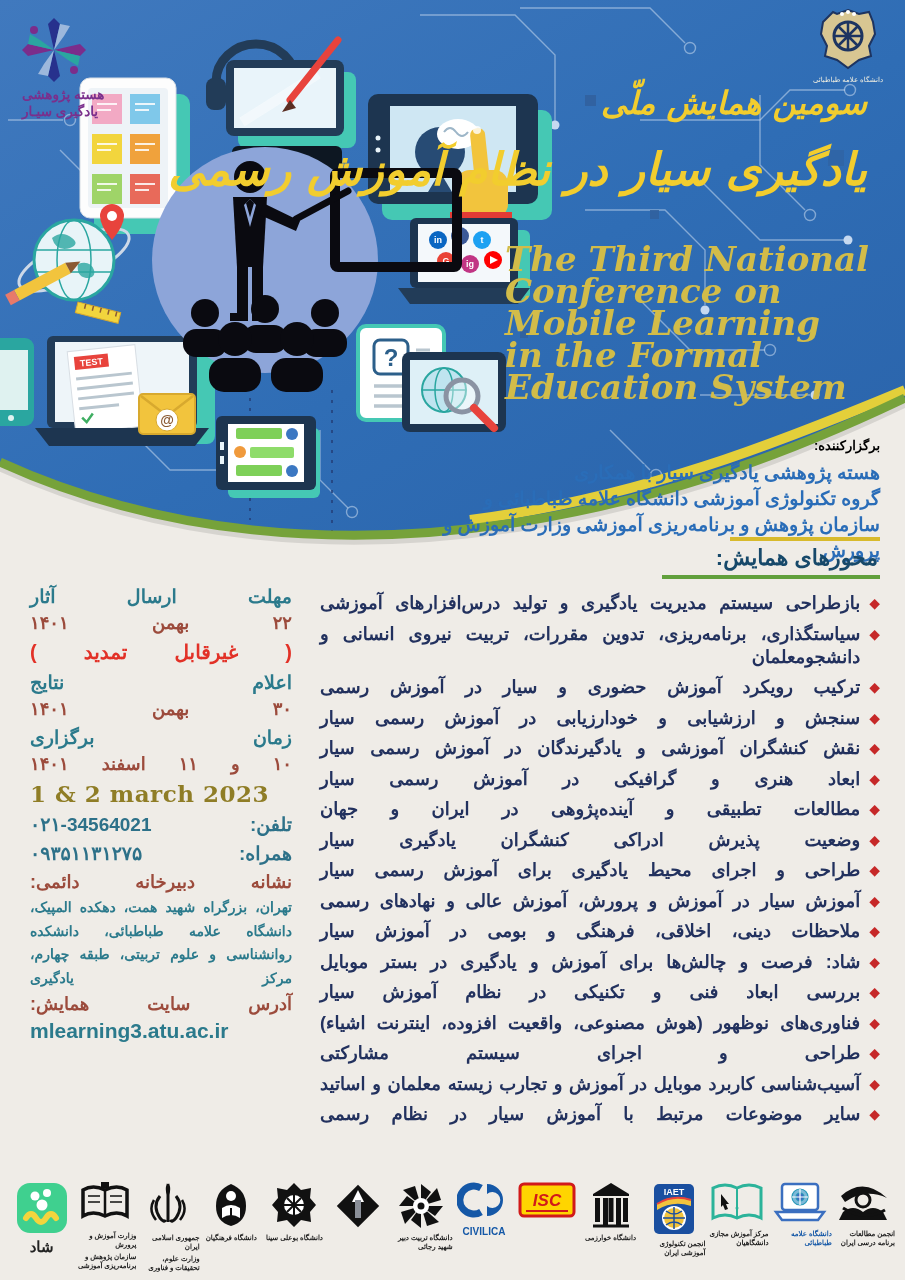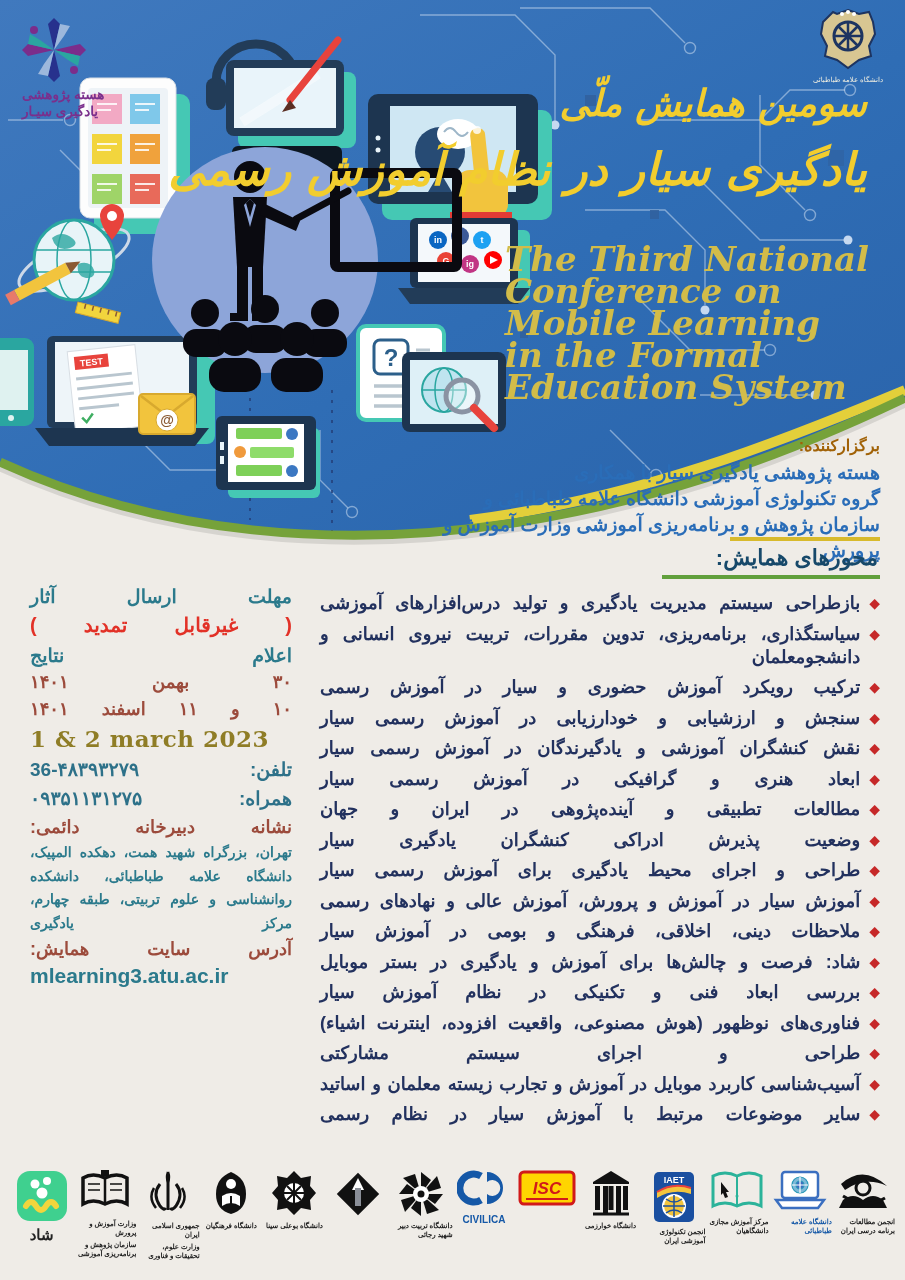--- a/index.html
+++ b/index.html
@@ -6,27 +6,27 @@
   body{width:905px;height:1280px;position:relative;overflow:hidden;background:#efece7;
        font-family:"Liberation Sans",sans-serif;}
   
   #hero{position:absolute;left:0;top:0;width:905px;height:545px}
   .core-logo{position:absolute;left:22px;top:18px;width:150px;text-align:left;color:#7a2f8c;
              font-weight:bold;font-size:13.5px;line-height:17px}
   .emblem{position:absolute;right:14px;top:8px;width:86px;text-align:center;color:#f6f2e2;
           font-size:7px;line-height:8px}
   .title-fa{position:absolute;right:38px;top:72px;width:830px;direction:rtl;text-align:right;
             color:#f2cd2e;font-family:"DejaVu Serif",serif;font-style:italic;font-weight:bold}
-  .title-fa .l1{font-size:37px;line-height:62px;padding-left:8px}
+  .title-fa .l1{font-size:32px;line-height:62px;padding-left:8px}
   .title-fa .l2{font-size:45px;line-height:72px;letter-spacing:2px}
   .title-en{position:absolute;left:505px;top:243px;color:#d2bc49;font-family:"DejaVu Serif",serif;
             font-style:italic;font-weight:bold;font-size:34px;line-height:32px}
   
   .organizer{position:absolute;right:25px;top:432px;width:480px;direction:rtl;text-align:right}
-  .organizer .lbl{color:#a16207;font-weight:bold;font-size:16px;line-height:28px}
+  .organizer .lbl{color:#000000;font-weight:bold;font-size:13px;line-height:28px}
   .organizer .ln{color:#2a6db8;font-weight:bold;font-size:19px;line-height:26px}
   
   .topics-head{position:absolute;right:25px;top:537px;direction:rtl;text-align:right}
   .topics-head .bar-top{height:4px;width:150px;background:#d8ba2c;margin-right:0;margin-left:auto}
   .topics-head .txt{color:#17496a;font-weight:bold;font-size:22px;line-height:34px;padding:0 2px}
   .topics-head .bar-bot{height:4px;width:218px;background:#61a03c}
   .topics{position:absolute;right:25px;top:592px;width:560px;direction:rtl}
   .topics ul{list-style:none;margin:0;padding:0}
   .topics li{display:flex;align-items:flex-start;margin:0 0 7.5px 0}
   .topics .dia{color:#c62828;font-size:14px;line-height:23px;margin-left:9px;flex:0 0 auto}
@@ -43,21 +43,21 @@
   .sb.gap{margin-top:1px}
   .phone-line{display:flex;justify-content:space-between;color:#2d7189;font-weight:bold;
               font-size:19px;line-height:29px}
   .addr{color:#2b7a8c;font-weight:bold;font-size:14px;line-height:23.5px;
         text-align:justify;text-align-last:justify}
   .url{color:#2b7a8c;font-weight:bold;font-size:21px;line-height:26px;direction:ltr;
        text-align:left;text-align-last:left;text-decoration:none;display:block}
   
   .footer{position:absolute;left:0;top:1162px;width:905px;height:115px;display:flex;
           justify-content:space-evenly;align-items:flex-start;padding:0 10px;box-sizing:border-box}
-  .logo{display:flex;flex-direction:column;align-items:center;width:64px;margin-top:8px}
+  .logo{display:flex;flex-direction:column;align-items:center;width:64px;margin-top:20px}
   .logo .cap{font-size:7px;line-height:8.5px;color:#222;text-align:right;margin-top:4px;
              font-weight:bold;direction:rtl}
   .logo .cap.big{font-size:15px;line-height:18px}
   .logo .cap.blue{color:#1558a7}
 </style>
 </head>
 <body>
 
 <svg id="hero" viewBox="0 0 905 545" width="905" height="545">
   <defs>
@@ -425,28 +425,30 @@
       </li>
     <li>
         <span class="dia">◆</span>
         <span class="t">سایر موضوعات مرتبط با آموزش سیار در نظام رسمی</span>
       </li>
   </ul>
 </div>
 
 <div class="sidebar">
   <div class="sb teal">مهلت ارسال آثار</div>
+  <div class="sb brown">۲۲ بهمن ۱۴۰۱</div>
   <div class="sb red">( غیرقابل تمدید )</div>
   <div class="sb teal gap">اعلام نتایج</div>
   <div class="sb brown">۳۰ بهمن ۱۴۰۱</div>
+  <div class="sb teal gap">زمان برگزاری</div>
   <div class="sb brown">۱۰ و ۱۱ اسفند ۱۴۰۱</div>
   <div class="sb olive">1 &amp; 2 march 2023</div>
   <div class="phone-line gap">
     <span>تلفن:</span>
-    <span dir="ltr">36-۴۸۳۹۳۲۷۹</span>
+    <span dir="ltr">۰۲۱-34564021</span>
   </div>
   <div class="phone-line">
     <span>همراه:</span>
     <span dir="ltr">۰۹۳۵۱۱۳۱۲۷۵</span>
   </div>
   <div class="sb brown gap">نشانه دبیرخانه دائمی:</div>
   <div class="addr">تهران، بزرگراه شهید همت، دهکده المپیک، دانشگاه علامه طباطبائی، دانشکده روانشناسی و علوم تربیتی، طبقه چهارم، مرکز یادگیری</div>
   <div class="sb brown gap">آدرس سایت همایش:</div>
   <a href="#" class="url">mlearning3.atu.ac.ir</a>
 </div>

